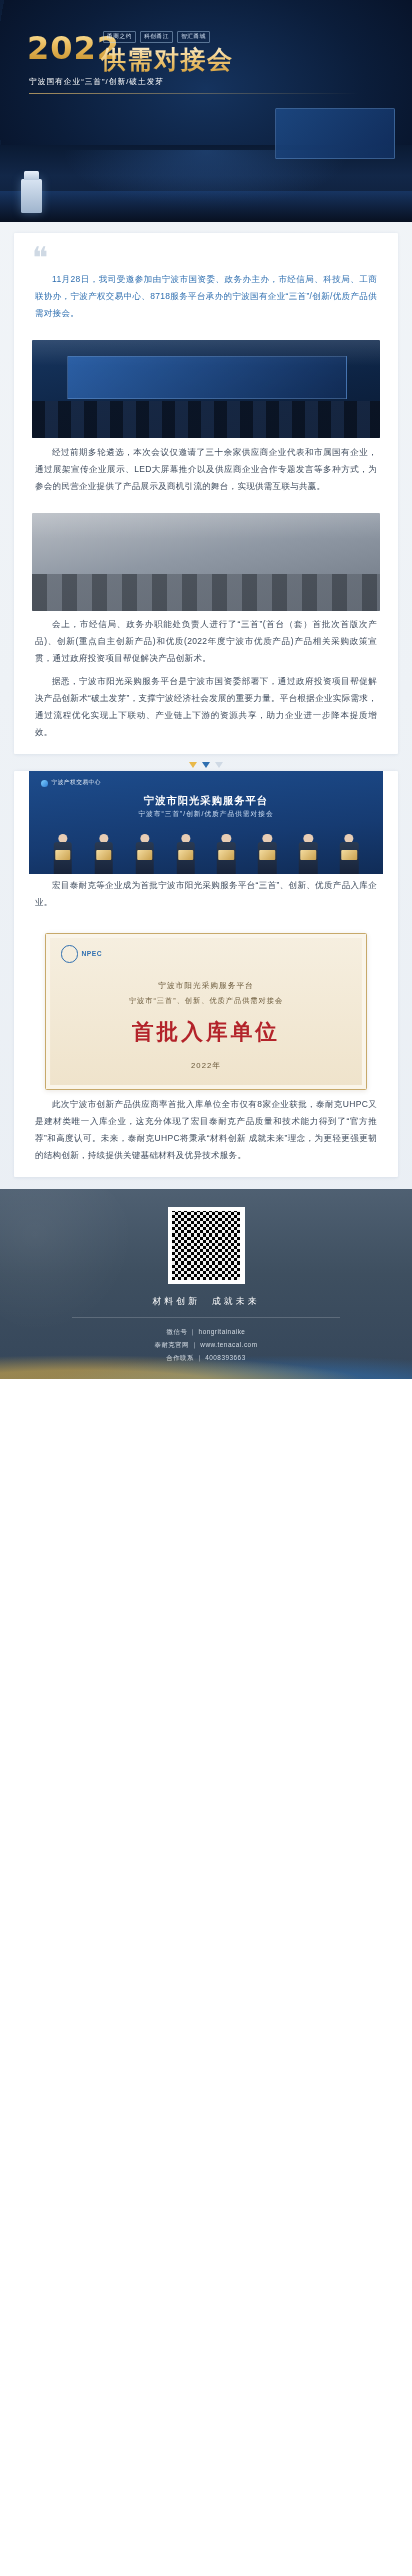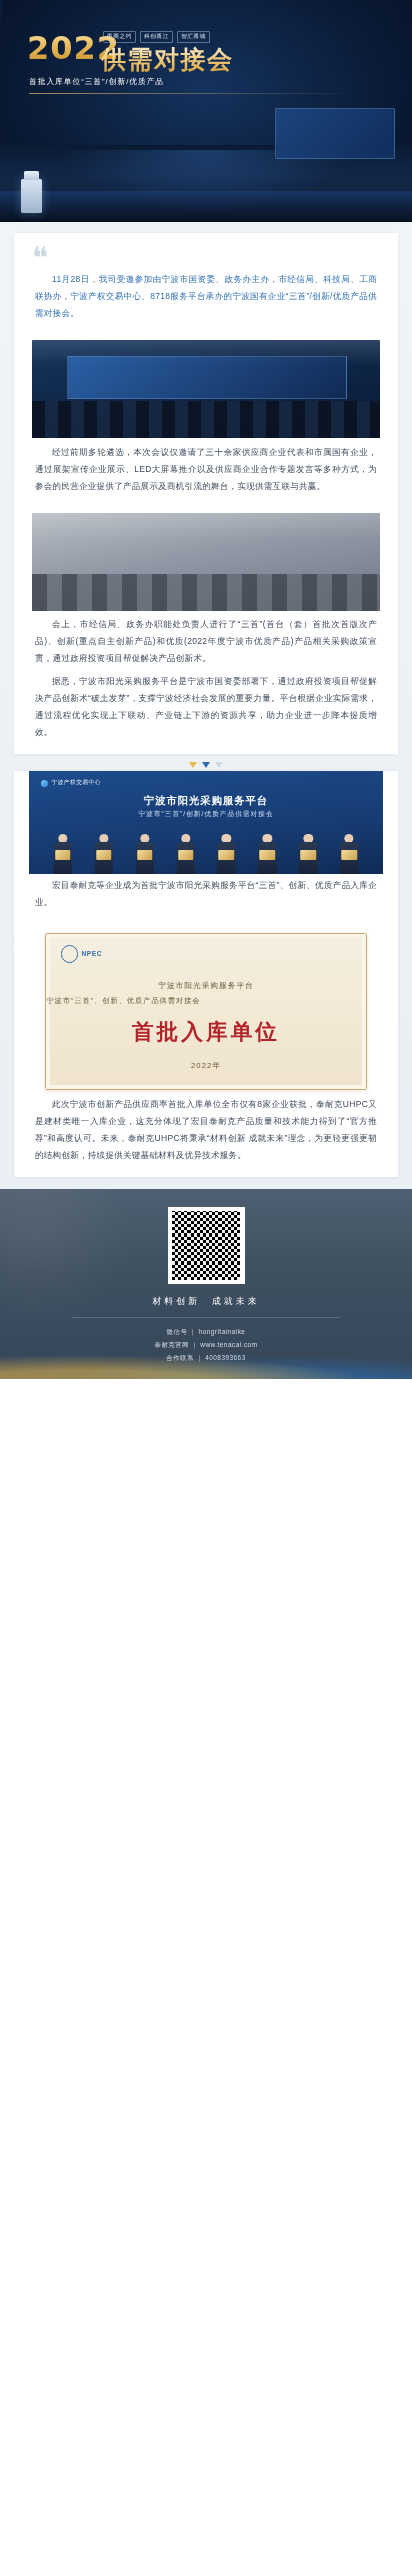--- a/index.html
+++ b/index.html
@@ -268,21 +268,21 @@
     width: 15.5px; height: 15.5px; border-radius: 50%;
     border: 1.5px solid #2f6fb0;
   }
   .cert-logo .mark-text { font-size: 6.7px; color:#2f6fb0; font-weight:bold; letter-spacing:0.5px; }
   .cert-line1 {
     position:absolute; left:0; right:0; top: 47px;
     text-align:center; font-size: 7.7px; color:#6b5a3b; letter-spacing:1px;
   }
   .cert-line2 {
     position:absolute; left:0; right:0; top: 62px;
-    font-size: 7.2px; color:#6b5a3b; letter-spacing:1px;
+    text-align:center; font-size: 7.2px; color:#6b5a3b; letter-spacing:1px;
   }
   .cert-main {
     position:absolute; left:0; right:0; top: 83px;
     text-align:center;
     font-size: 21.6px; font-weight:bold; letter-spacing: 3.1px;
     color: #b3232a;
   }
   .cert-year {
     position:absolute; left:0; right:0; bottom: 17.5px;
     text-align:center; font-size: 7.7px; color:#6b5a3b; letter-spacing:1px;
@@ -365,21 +365,21 @@
     <div class="hero-year">2022</div>
 
     <div class="hero-tagline">
       <span>甬商之约</span>
       <span>科创甬江</span>
       <span>智汇甬城</span>
     </div>
 
     <div class="hero-title">供需对接会</div>
     <div class="hero-rule"></div>
-    <div class="hero-sub">首批入库单位“三首”/创新/优质产品</div>
+    <div class="hero-sub">宁波国有企业“三首”/创新/破土发芽</div>
 
     <div class="hero-stage">
       <div class="hero-floor"></div>
     </div>
     <div class="hero-screen"></div>
     <div class="hero-podium"></div>
   </div>
 
   <div class="gap"></div>
 

